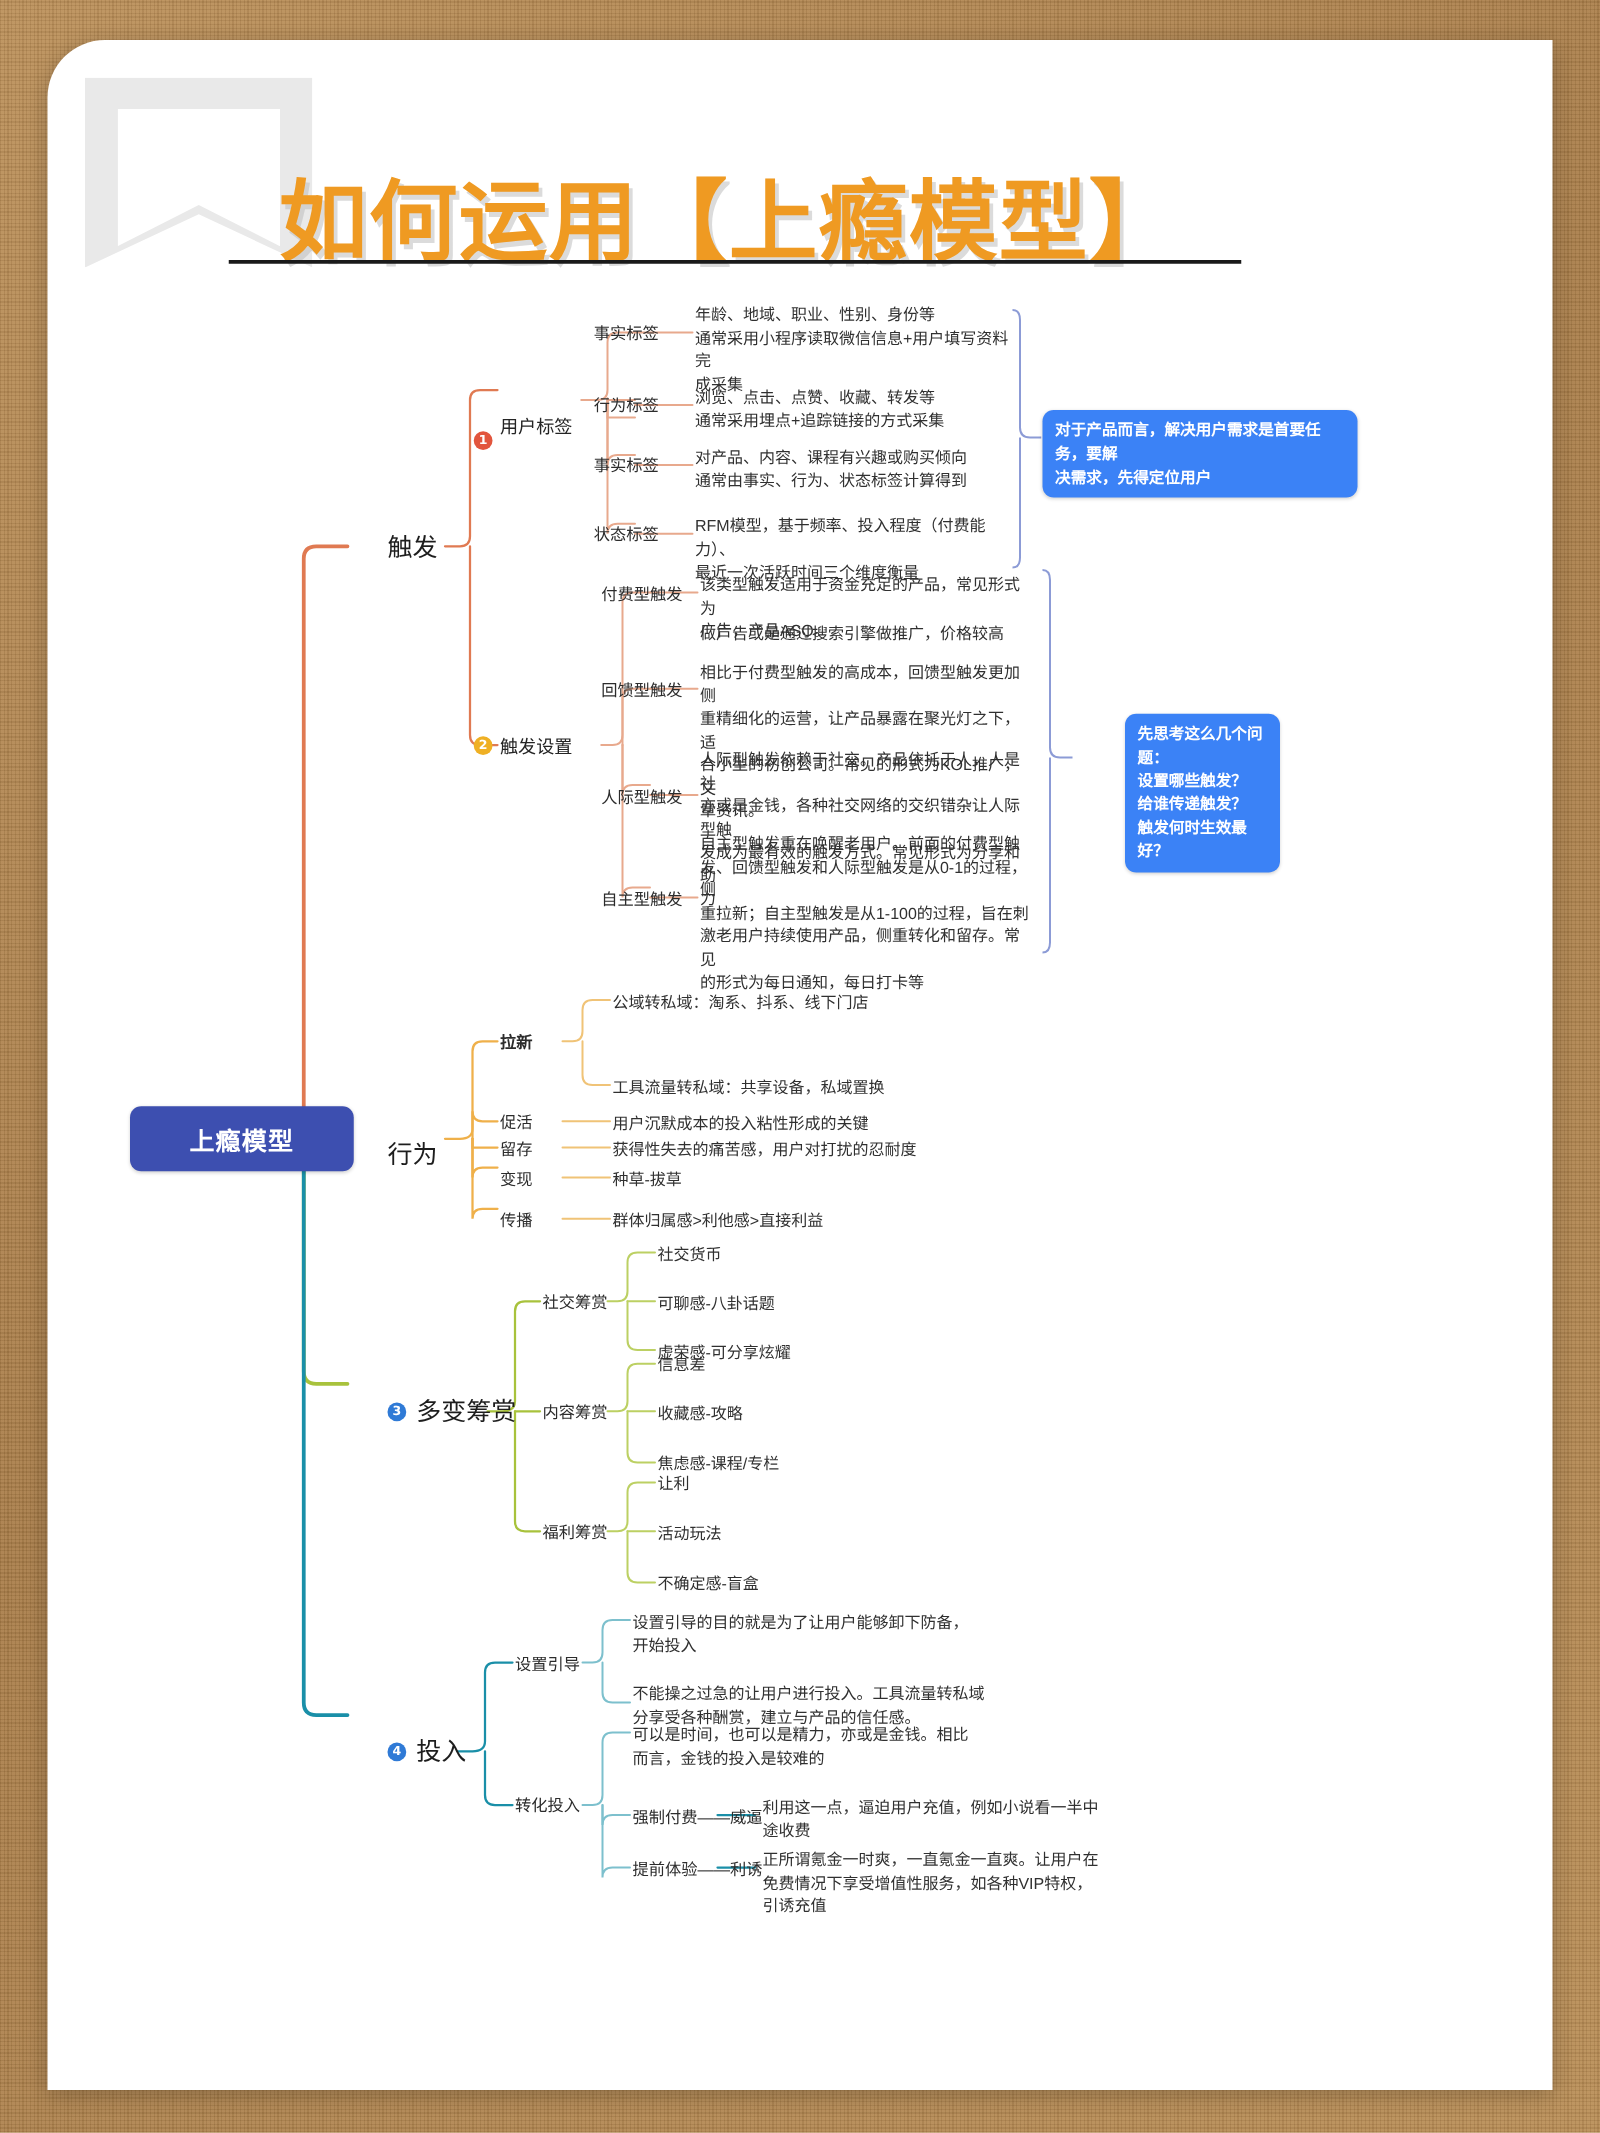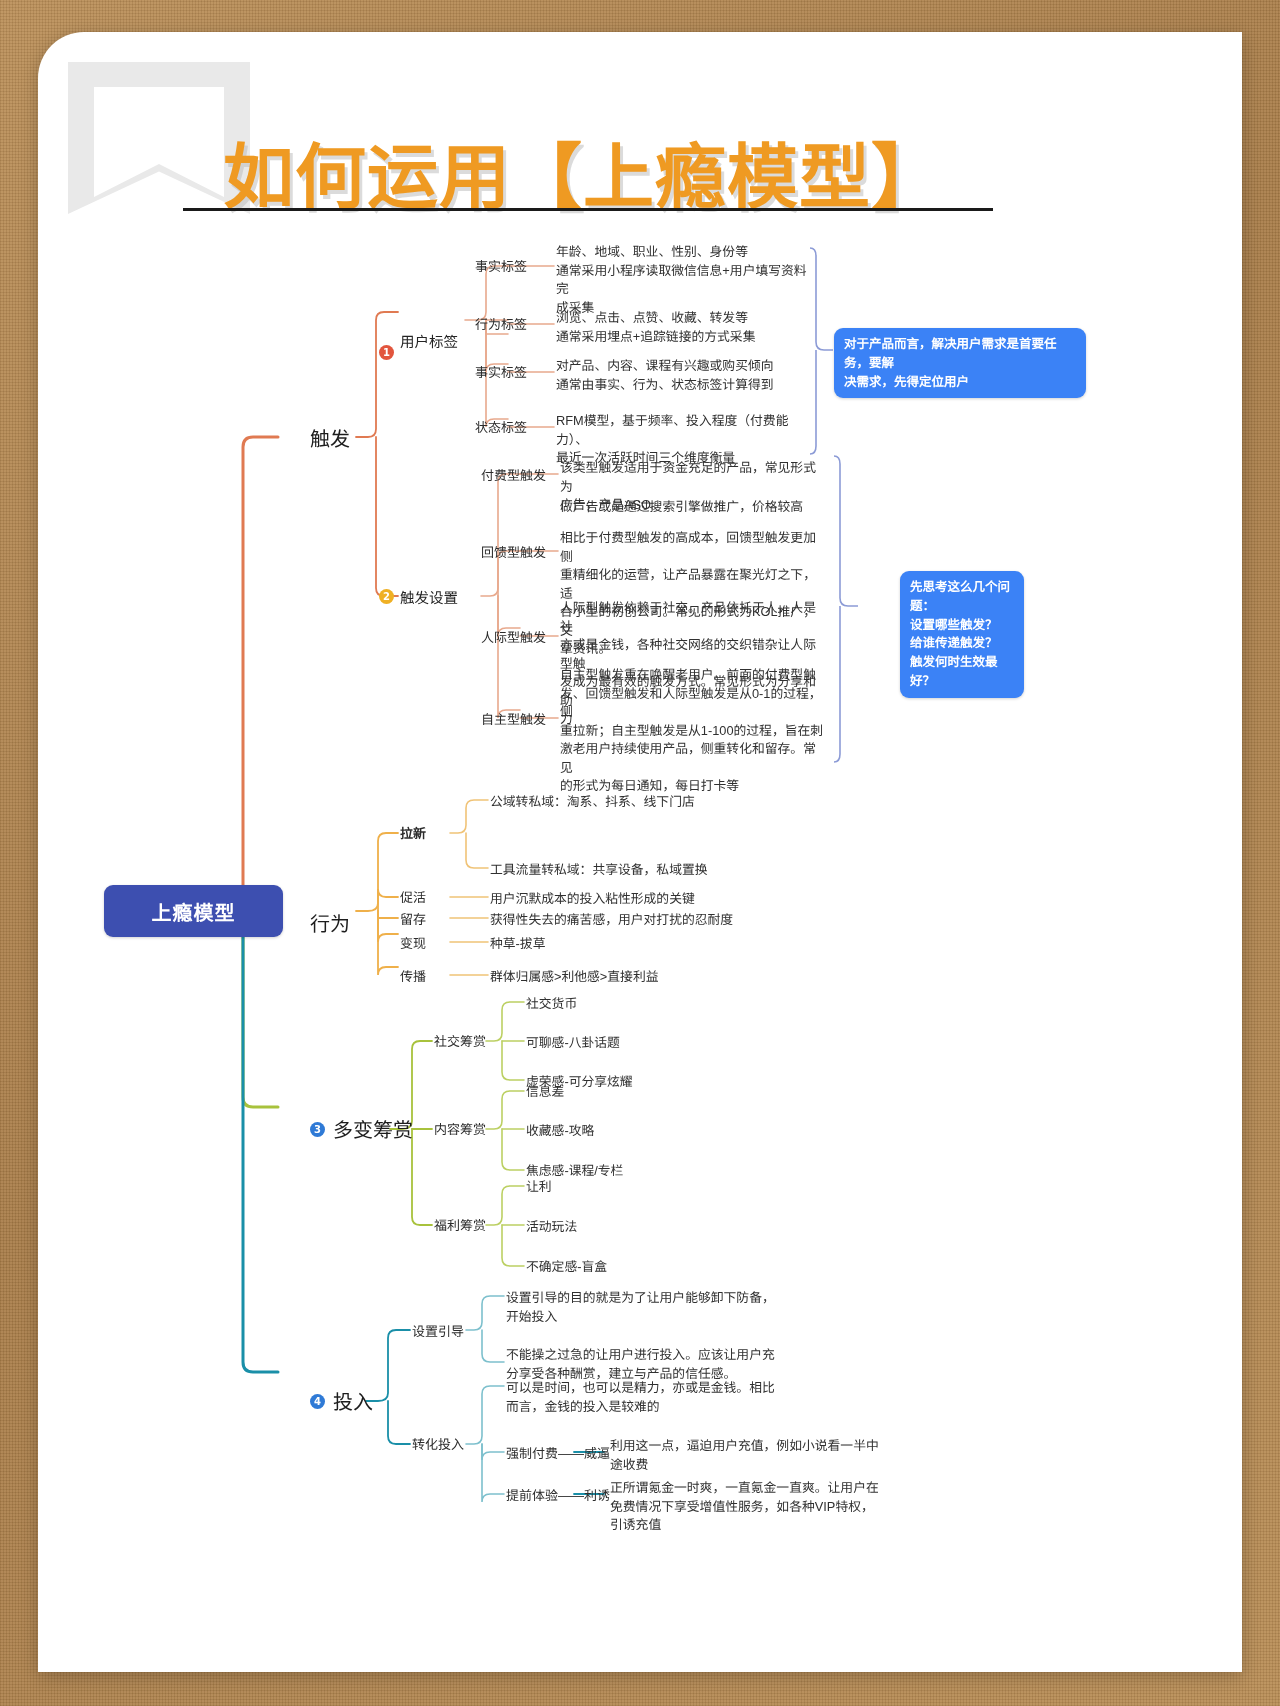--- a/index.html
+++ b/index.html
@@ -293,21 +293,21 @@
     <div class="node leaf" style="left:488px; top:1146px;">让利</div>
     <div class="node leaf" style="left:488px; top:1186px;">活动玩法</div>
     <div class="node leaf" style="left:488px; top:1226px;">不确定感-盲盒</div>
 
     <div class="badge blue" style="left:272px; top:1362px;">4</div>
     <div class="node lv1" style="left:295px; top:1356px;">投入</div>
 
     <div class="node lv3" style="left:374px; top:1291px;">设置引导</div>
     <div class="node leaf" style="left:468px; top:1257px; width:300px;">设置引导的目的就是为了让用户能够卸下防备，
 开始投入</div>
-    <div class="node leaf" style="left:468px; top:1314px; width:300px;">不能操之过急的让用户进行投入。应该让用户充
+    <div class="node leaf" style="left:468px; top:1314px; width:300px;">不能操之过急的让用户进行投入。工具流量转私域
 分享受各种酬赏，建立与产品的信任感。</div>
 
     <div class="node lv3" style="left:374px; top:1404px;">转化投入</div>
     <div class="node leaf" style="left:468px; top:1347px; width:300px;">可以是时间，也可以是精力，亦或是金钱。相比
 而言，金钱的投入是较难的</div>
 
     <div class="node lv3" style="left:468px; top:1413px;">强制付费——威逼</div>
     <div class="node leaf" style="left:572px; top:1405px; width:270px;">利用这一点，逼迫用户充值，例如小说看一半中
 途收费</div>
 

